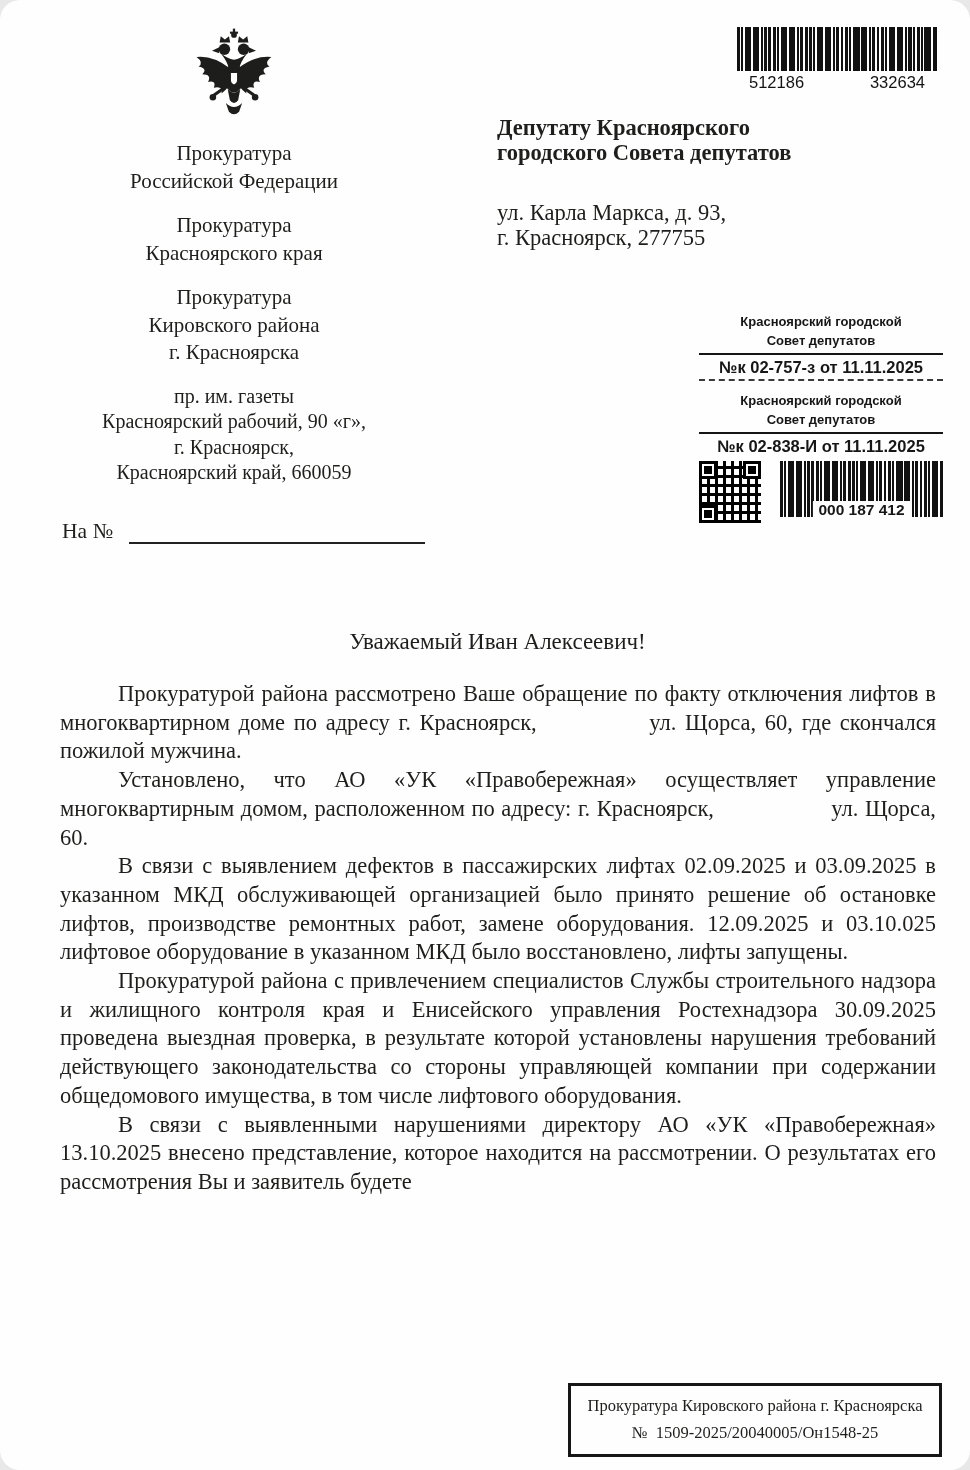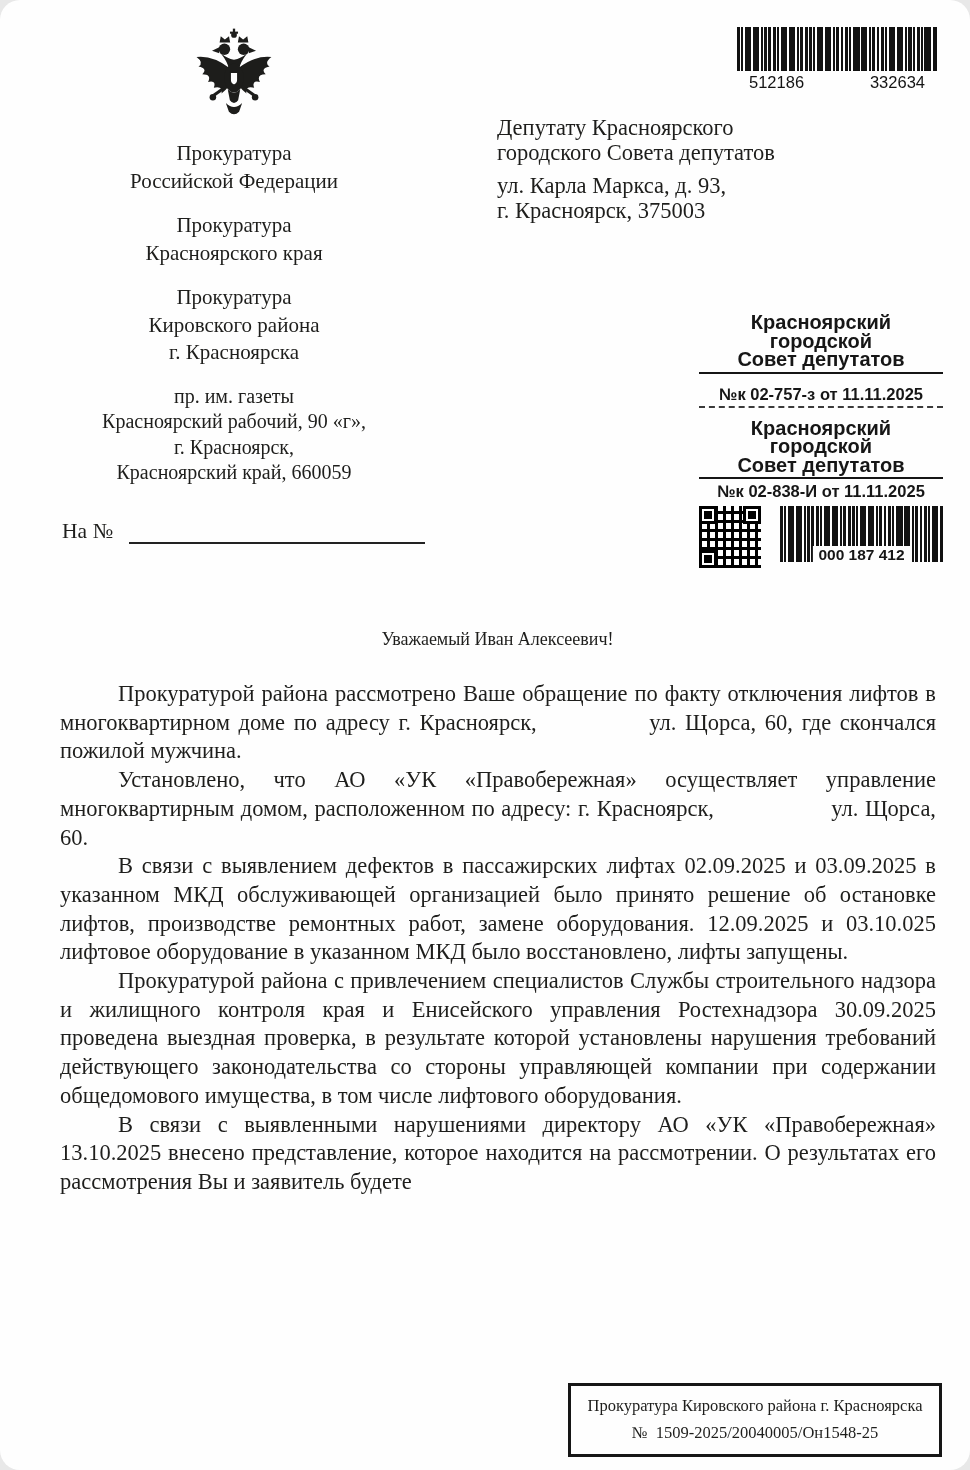--- a/index.html
+++ b/index.html
@@ -38,53 +38,53 @@
   .lh-org:last-of-type{margin-bottom:0;}
   .lh-addr{font-size:20px;line-height:25.5px;}
 
   .ref-line{position:absolute;top:477px;left:62px;font-size:21.5px;white-space:nowrap;}
   .u{border-bottom:2px solid #222;padding:0 5px 2px;}
   .reply-line{position:absolute;top:519px;left:62px;font-size:21.5px;}
   .blank-line{display:inline-block;width:296px;height:21px;border-bottom:2px solid #222;margin-left:16px;vertical-align:bottom;}
 
   
   .recipient{position:absolute;top:116px;left:497px;width:440px;font-size:22.5px;line-height:24.5px;}
-  .rc-addressee{margin-bottom:9px;}
+  .rc-addressee{margin-bottom:36px;font-weight:bold;}
   .rc-name{margin-bottom:21px;}
 
   
   .stamps{
     position:absolute;top:313px;right:27px;width:244px;
     font-family:"Liberation Sans",sans-serif;font-weight:bold;color:#161616;
     text-align:center;
   }
-  .stamp-org{font-size:20px;line-height:18.5px;border-bottom:2.5px solid #151515;padding-bottom:3px;}
+  .stamp-org{font-size:13px;line-height:18.5px;border-bottom:2.5px solid #151515;padding-bottom:3px;}
   .stamp-num{font-size:16.5px;padding:3px 0 2px;white-space:nowrap;}
-  .stamp-1 .stamp-num{border-bottom:2px dashed #3a3a3a;margin-top:8px;}
+  .stamp-1 .stamp-num{border-bottom:2px dashed #3a3a3a;}
   .stamp-2{margin-top:11px;}
   .codes{display:flex;gap:19px;margin-top:3px;align-items:flex-start;}
   .qr{
     width:62px;height:62px;flex:none;position:relative;
     background:
       repeating-linear-gradient(90deg,#000 0 3px,transparent 3px 8px),
       repeating-linear-gradient(0deg,#000 0 3px,transparent 3px 9px);
   }
   .qr .f{position:absolute;width:12px;height:12px;background:#fff;border:3px solid #000;}
   .qr .f::after{content:"";position:absolute;inset:2px;background:#000;}
   .f-tl{top:0;left:0;} .f-tr{top:0;right:0;} .f-bl{bottom:0;left:0;}
   .bc2{flex:1;position:relative;}
   .bars-2{height:56px;}
   .bc2-num{
     position:absolute;left:50%;bottom:-2px;transform:translateX(-50%);
     background:#fefefe;padding:0 6px;
     font-size:15.5px;white-space:nowrap;
   }
 
   
-  .salutation{position:absolute;top:629px;left:60px;right:35px;text-align:center;font-size:18px;}
+  .salutation{position:absolute;top:629px;left:60px;right:35px;text-align:center;font-size:23px;}
   .body-text{
     position:absolute;top:680px;left:60px;right:34px;
     font-size:22.5px;line-height:28.7px;text-align:justify;
   }
   .body-text p{margin:0;text-indent:58px;}
 
   
   .footer-stamp{
     position:absolute;top:1383px;right:28px;width:352px;
     border:3px solid #161616;background:#fefefe;
@@ -144,21 +144,21 @@
 г. Красноярск,
 Красноярский край, 660059</div>
   </div>
 
   <div class="reply-line"><span>На №</span><span class="blank-line"></span></div>
 
   <div class="recipient">
     <div class="rc-addressee ml">Депутату Красноярского
 городского Совета депутатов</div>
     <div class="rc-addr ml">ул. Карла Маркса, д. 93,
-г. Красноярск, 375003</div>
+г. Красноярск, 277755</div>
   </div>
 
   <div class="stamps">
     <div class="stamp-1">
       <div class="stamp-org ml">Красноярский городской
 Совет депутатов</div>
       <div class="stamp-num">№к 02-757-з от 11.11.2025</div>
     </div>
     <div class="stamp-2">
       <div class="stamp-org ml">Красноярский городской

